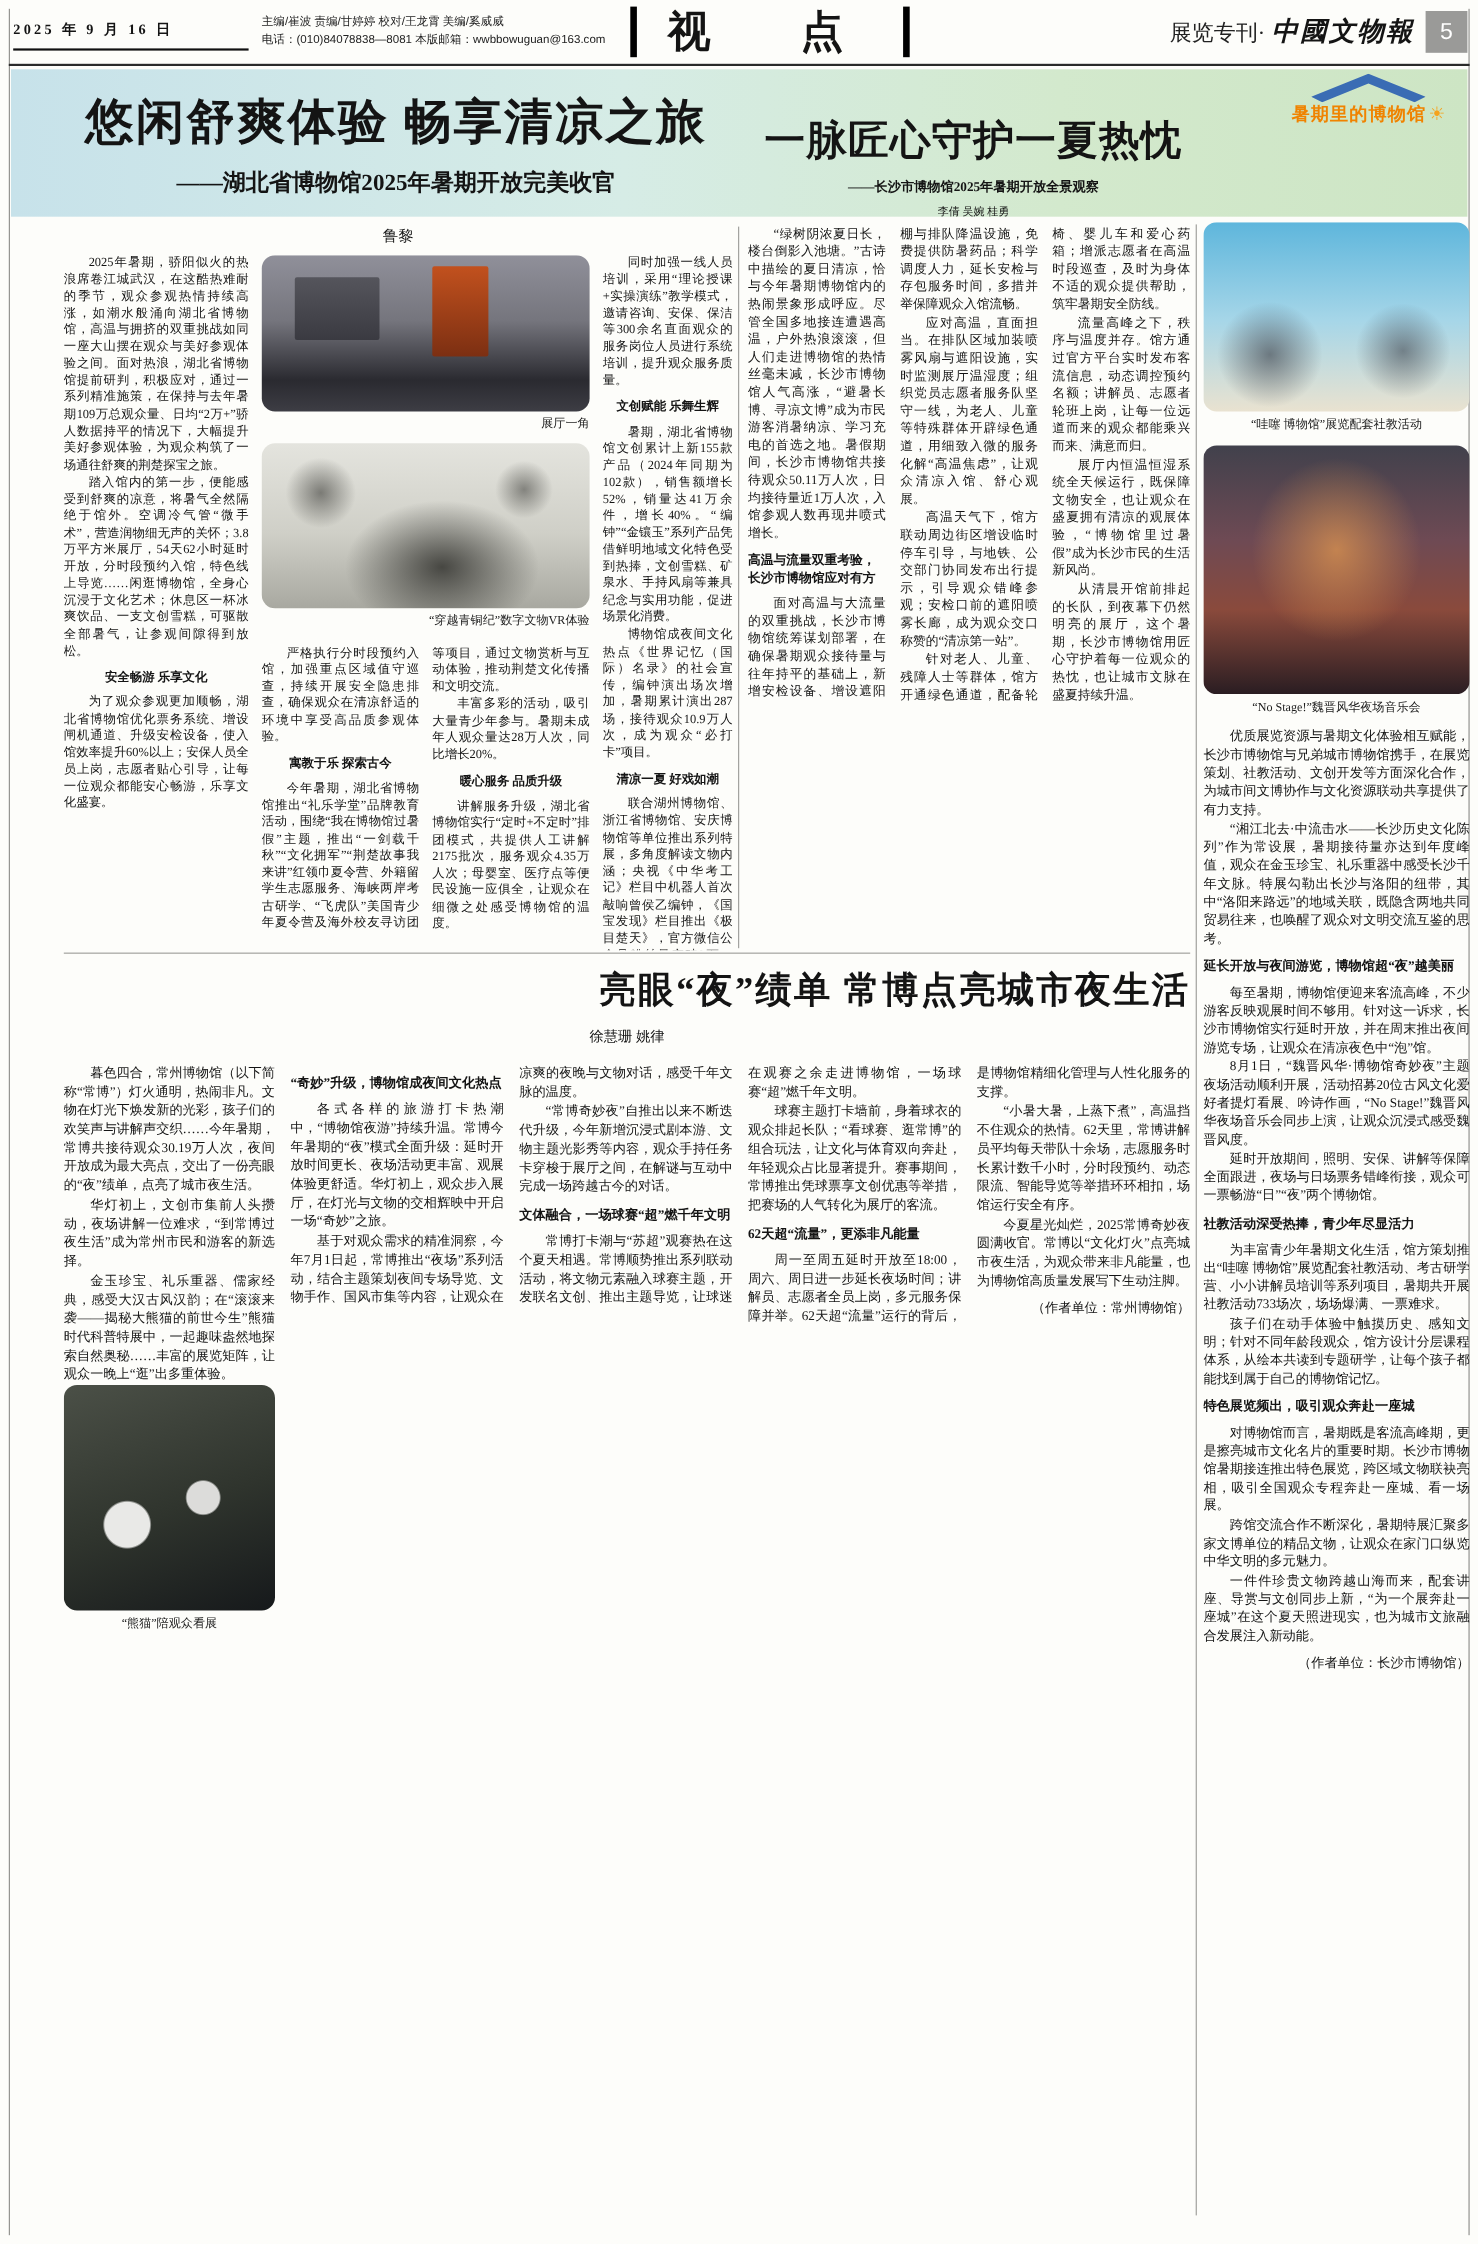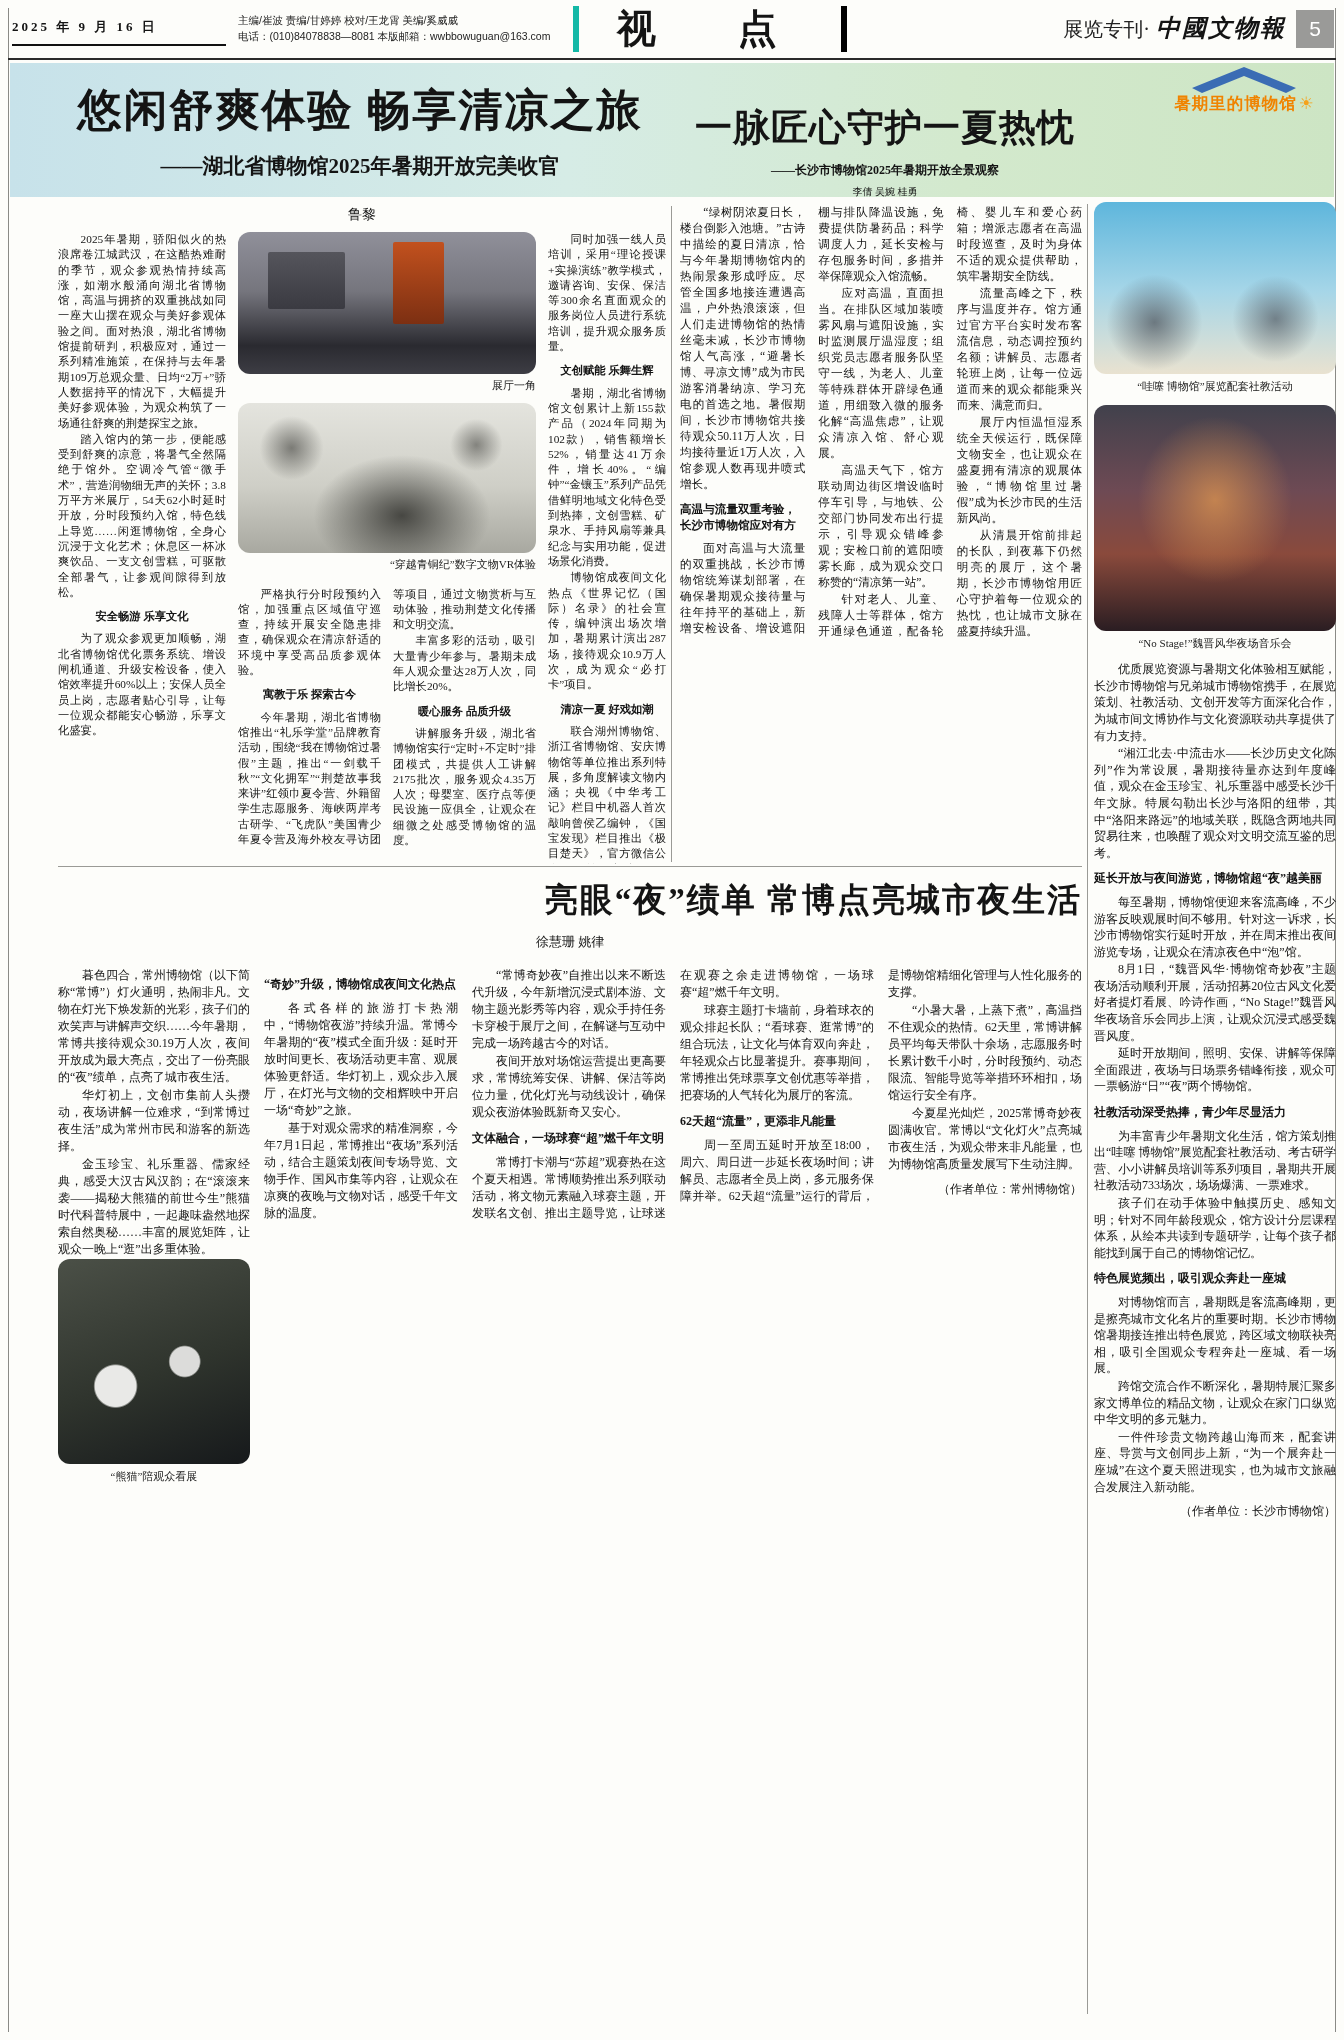--- a/index.html
+++ b/index.html
@@ -5,21 +5,21 @@
   html,body{margin:0;padding:0;background:#e9e9e6;}
   .page{position:relative;width:1344px;height:2040px;background:#fdfdfa;overflow:hidden;
         font-family:"Liberation Serif","DejaVu Serif",serif;color:#141414;}
   .edge{position:absolute;background:#8a8a86;}
   
   .mh-date{position:absolute;left:12px;top:18px;width:214px;font-size:13px;font-weight:bold;
            letter-spacing:3px;border-bottom:2px solid #111;padding-bottom:8px;}
   .mh-ed{position:absolute;left:238px;top:12px;width:330px;font-size:10.5px;line-height:16px;
          font-family:"Liberation Sans",sans-serif;color:#222;}
   .mh-center{position:absolute;left:573px;top:6px;height:46px;display:flex;align-items:center;
-             border-left:6px solid #14b8a6;border-right:6px solid #000;padding:0 28px;}
+             border-left:6px solid #000000;border-right:6px solid #000;padding:0 18px;}
   .mh-center .t{font-size:39px;font-weight:900;letter-spacing:36px;white-space:nowrap;padding-left:10px;}
   .mh-right{position:absolute;right:58px;top:12px;display:flex;align-items:baseline;gap:6px;white-space:nowrap;}
   .mh-edition{font-size:20px;color:#222;}
   .mh-paper{font-size:24px;font-weight:900;font-style:italic;letter-spacing:2px;}
   .mh-page{position:absolute;right:10px;top:10px;width:38px;height:38px;background:#9a9a98;color:#fff;
            display:flex;align-items:center;justify-content:center;font-size:21px;font-family:"Liberation Sans",sans-serif;}
   .mh-rule{position:absolute;left:8px;top:58px;width:1328px;height:2px;background:#2a2a2a;}
   
   .banner{position:absolute;left:10px;top:63px;width:1324px;height:134px;
           background:linear-gradient(90deg,#c7e2ea 0%,#d6ece6 42%,#d3e9cd 72%,#cde5c4 100%);}
@@ -223,21 +223,20 @@
         <figure id="a3ph">
           <div class="ph"></div>
           <figcaption class="cap c">“熊猫”陪观众看展</figcaption>
         </figure>
       </div>
       <div class="colM">
           <div class="it-h">“奇妙”升级，博物馆成夜间文化热点</div>
           <div class="it-p">各式各样的旅游打卡热潮中，“博物馆夜游”持续升温。常博今年暑期的“夜”模式全面升级：延时开放时间更长、夜场活动更丰富、观展体验更舒适。华灯初上，观众步入展厅，在灯光与文物的交相辉映中开启一场“奇妙”之旅。</div>
           <div class="it-p">基于对观众需求的精准洞察，今年7月1日起，常博推出“夜场”系列活动，结合主题策划夜间专场导览、文物手作、国风市集等内容，让观众在凉爽的夜晚与文物对话，感受千年文脉的温度。</div>
           <div class="it-p">“常博奇妙夜”自推出以来不断迭代升级，今年新增沉浸式剧本游、文物主题光影秀等内容，观众手持任务卡穿梭于展厅之间，在解谜与互动中完成一场跨越古今的对话。</div>
-          <div class="it-p">夜间开放对场馆运营提出更高要求，常博统筹安保、讲解、保洁等岗位力量，优化灯光与动线设计，确保观众夜游体验既新奇又安心。</div>
           <div class="it-h">文体融合，一场球赛“超”燃千年文明</div>
           <div class="it-p">常博打卡潮与“苏超”观赛热在这个夏天相遇。常博顺势推出系列联动活动，将文物元素融入球赛主题，开发联名文创、推出主题导览，让球迷在观赛之余走进博物馆，一场球赛“超”燃千年文明。</div>
           <div class="it-p">球赛主题打卡墙前，身着球衣的观众排起长队；“看球赛、逛常博”的组合玩法，让文化与体育双向奔赴，年轻观众占比显著提升。赛事期间，常博推出凭球票享文创优惠等举措，把赛场的人气转化为展厅的客流。</div>
           <div class="it-h">62天超“流量”，更添非凡能量</div>
           <div class="it-p">周一至周五延时开放至18:00，周六、周日进一步延长夜场时间；讲解员、志愿者全员上岗，多元服务保障并举。62天超“流量”运行的背后，是博物馆精细化管理与人性化服务的支撑。</div>
           <div class="it-p">“小暑大暑，上蒸下煮”，高温挡不住观众的热情。62天里，常博讲解员平均每天带队十余场，志愿服务时长累计数千小时，分时段预约、动态限流、智能导览等举措环环相扣，场馆运行安全有序。</div>
           <div class="it-p">今夏星光灿烂，2025常博奇妙夜圆满收官。常博以“文化灯火”点亮城市夜生活，为观众带来非凡能量，也为博物馆高质量发展写下生动注脚。</div>
           <div class="it-credit">（作者单位：常州博物馆）</div>
         </div>
     </div>

